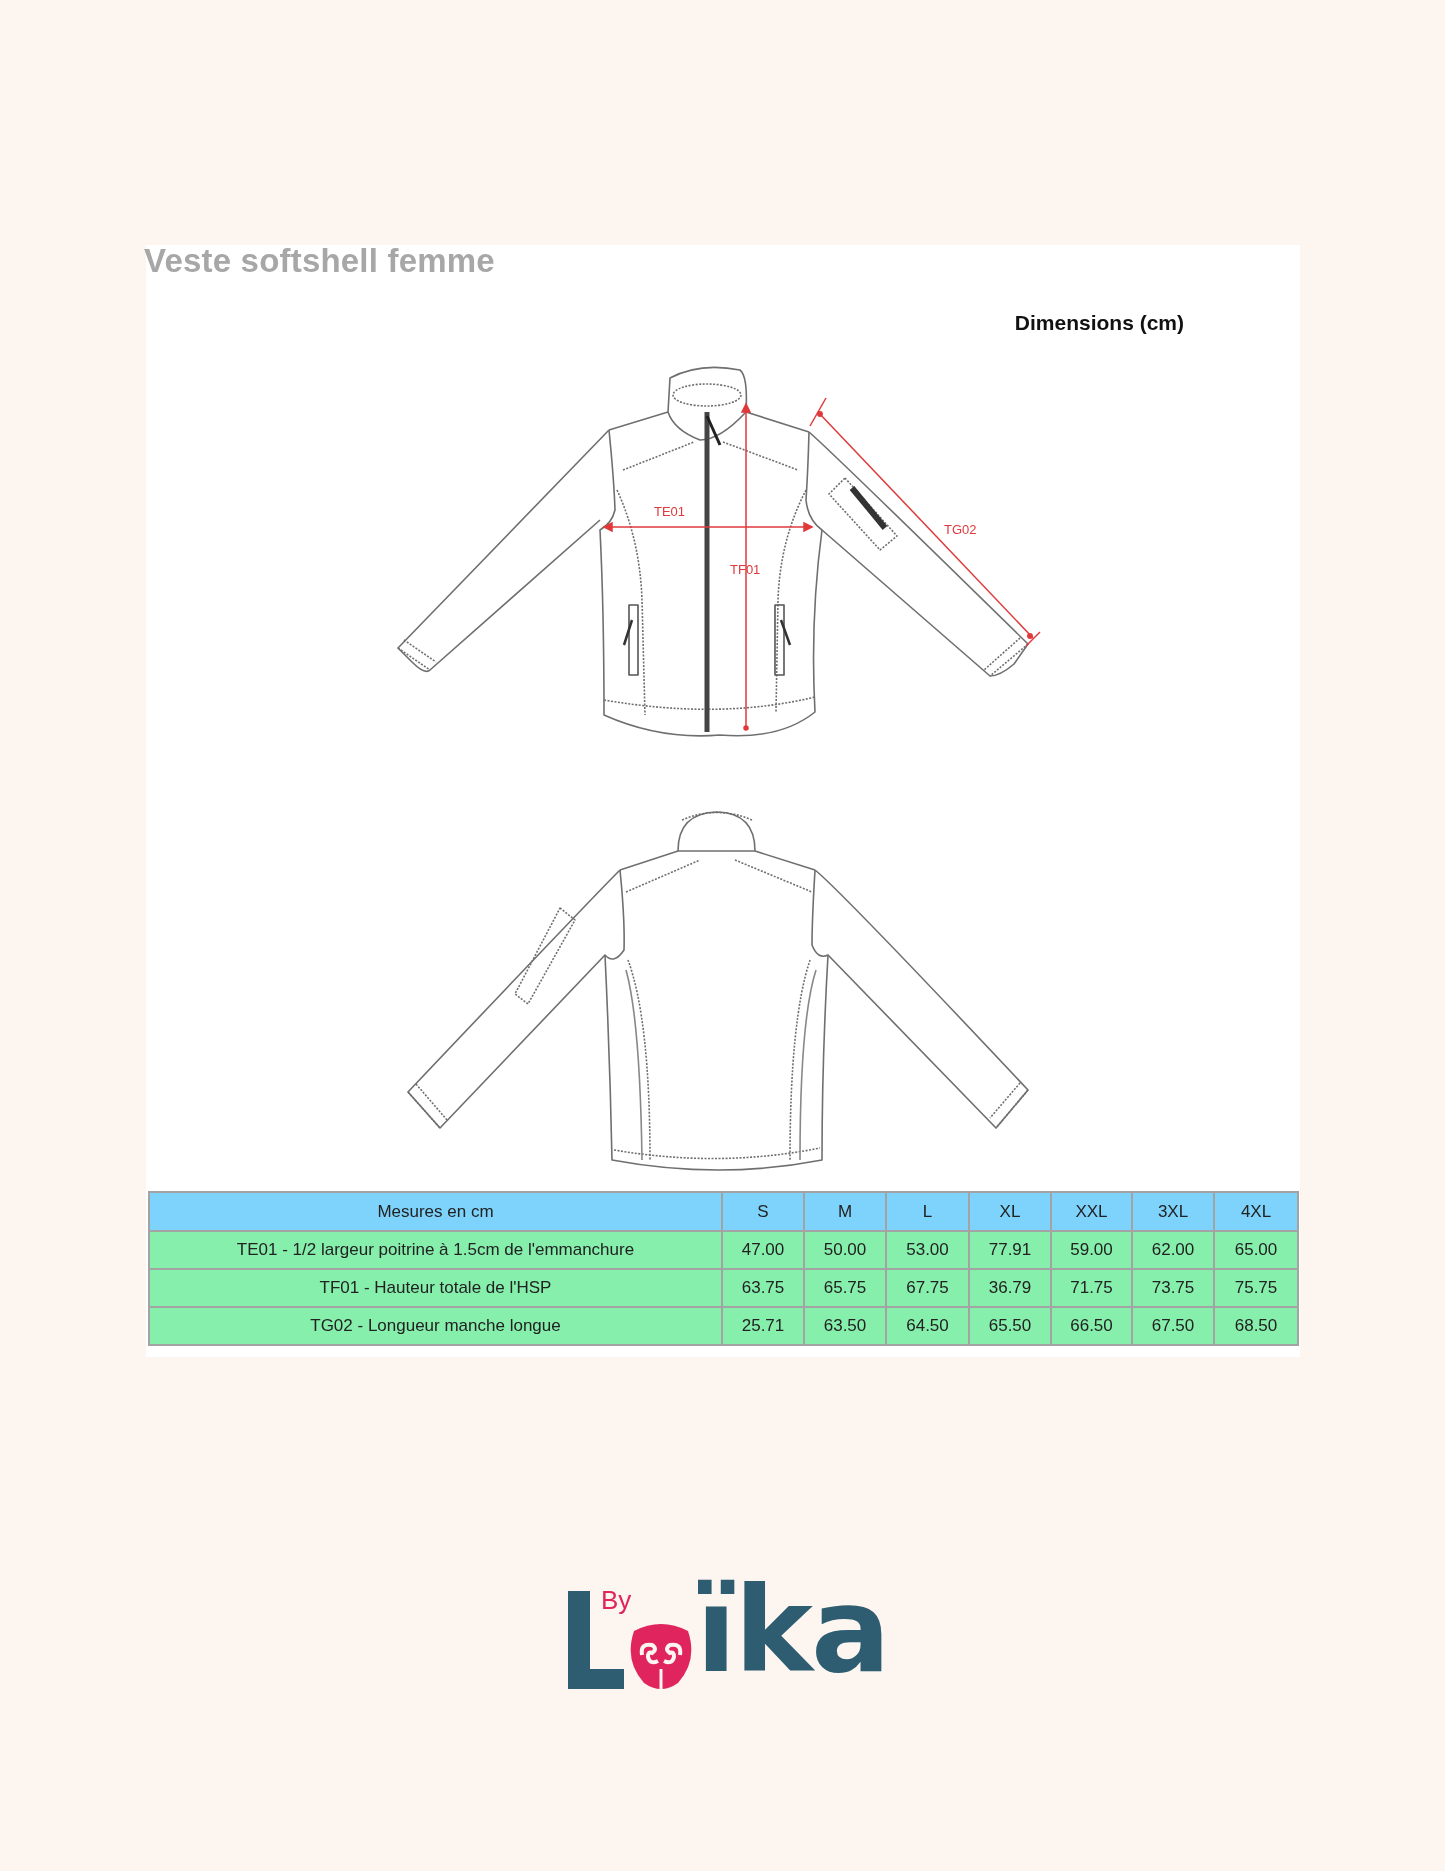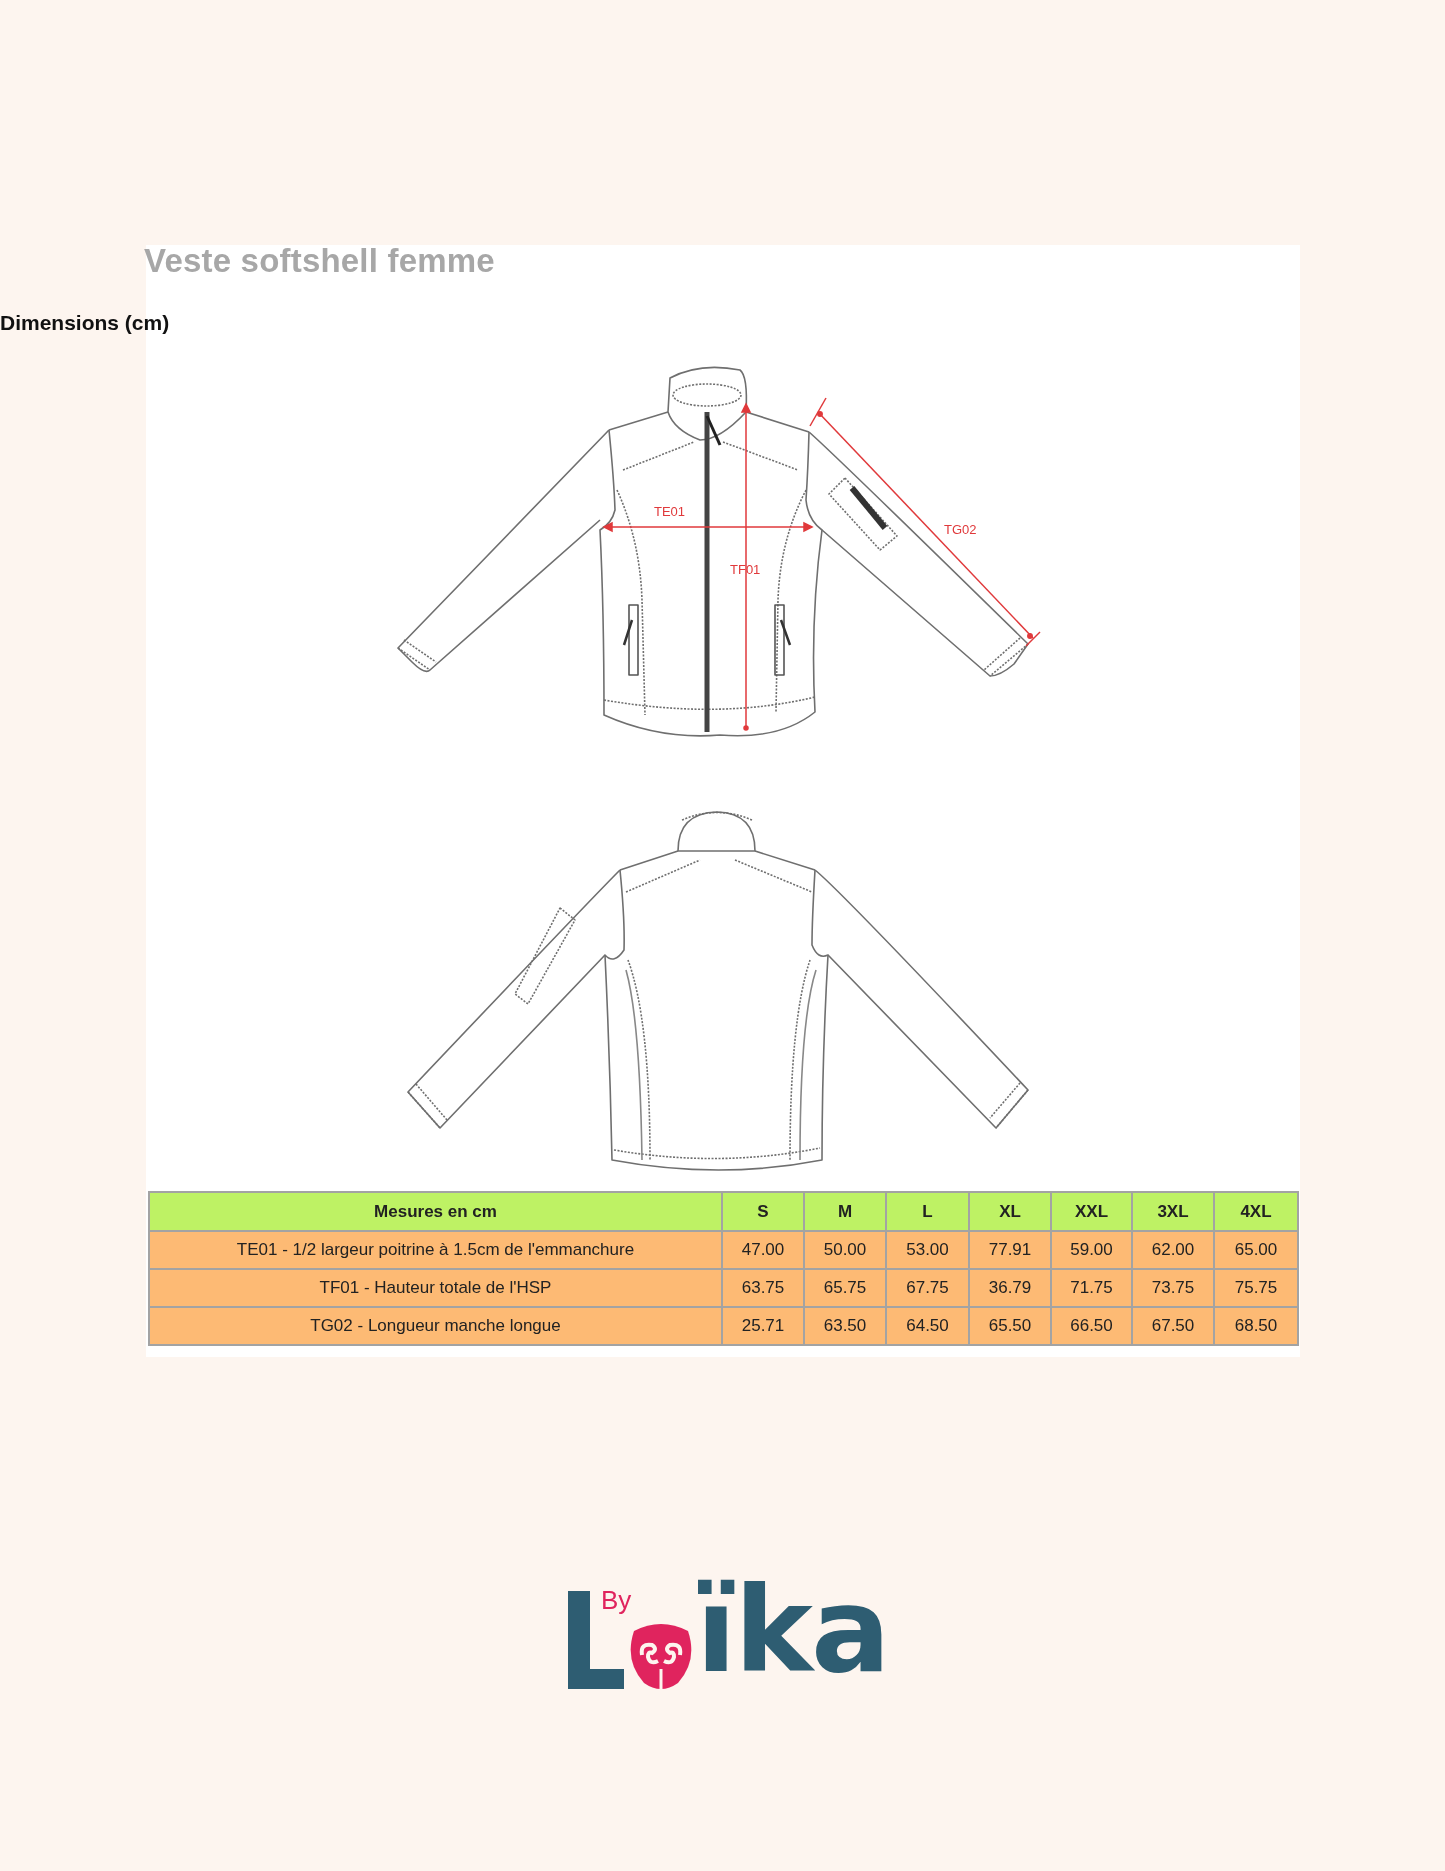--- a/index.html
+++ b/index.html
@@ -8,34 +8,34 @@
     font-family:"Liberation Sans", sans-serif;
   }
   .card {
     position:absolute; left:146px; top:245px; width:1154px; height:1112px; background:#ffffff;
   }
   .doc-title {
     position:absolute; left:144px; top:242px; font-size:33px; font-weight:bold; color:#a7a7a7;
     letter-spacing:0.2px;
   }
   .dims-title {
-    position:absolute; left:0; width:1184px; top:311px; text-align:left;
+    position:absolute; left:0; width:1184px; top:311px; text-align:right;
     font-size:21px; font-weight:bold; color:#111;
   }
   svg.drawing { position:absolute; left:0; top:0; }
   .lbl { font-family:"Liberation Sans", sans-serif; font-size:13px; fill:#e0393b; }
   table.sizes {
     position:absolute; left:148px; top:1191px; width:1150px; border-collapse:collapse;
     font-size:17px; color:#222; table-layout:fixed;
   }
   table.sizes th, table.sizes td {
     border:2px solid #a3a3a3; text-align:center; padding:0; height:36px;
   }
-  table.sizes th { background:#bef264; font-weight:bold; height:37px; }
-  table.sizes td { background:#fdba74; }
+  table.sizes th { background:#7dd3fc; font-weight:normal; height:37px; }
+  table.sizes td { background:#86efac; }
   .logo { position:absolute; left:568px; top:1585px; width:300px; height:112px; }
   .logo .by { position:absolute; left:33px; top:0; font-size:26px; color:#e0245e; font-family:"Liberation Sans", sans-serif; }
   .logo .L { position:absolute; left:0; top:6px; width:22px; height:98px; background:#2e5d72; }
   .logo .Lb { position:absolute; left:0; top:84px; width:56px; height:20px; background:#2e5d72; }
   .logo .rest { position:absolute; left:128px; top:-14px; font-size:118px; font-weight:bold; color:#2e5d72; line-height:1; letter-spacing:-2px; font-family:"DejaVu Sans", sans-serif; }
 </style>
 </head>
 <body>
 
 <div class="card"></div>

